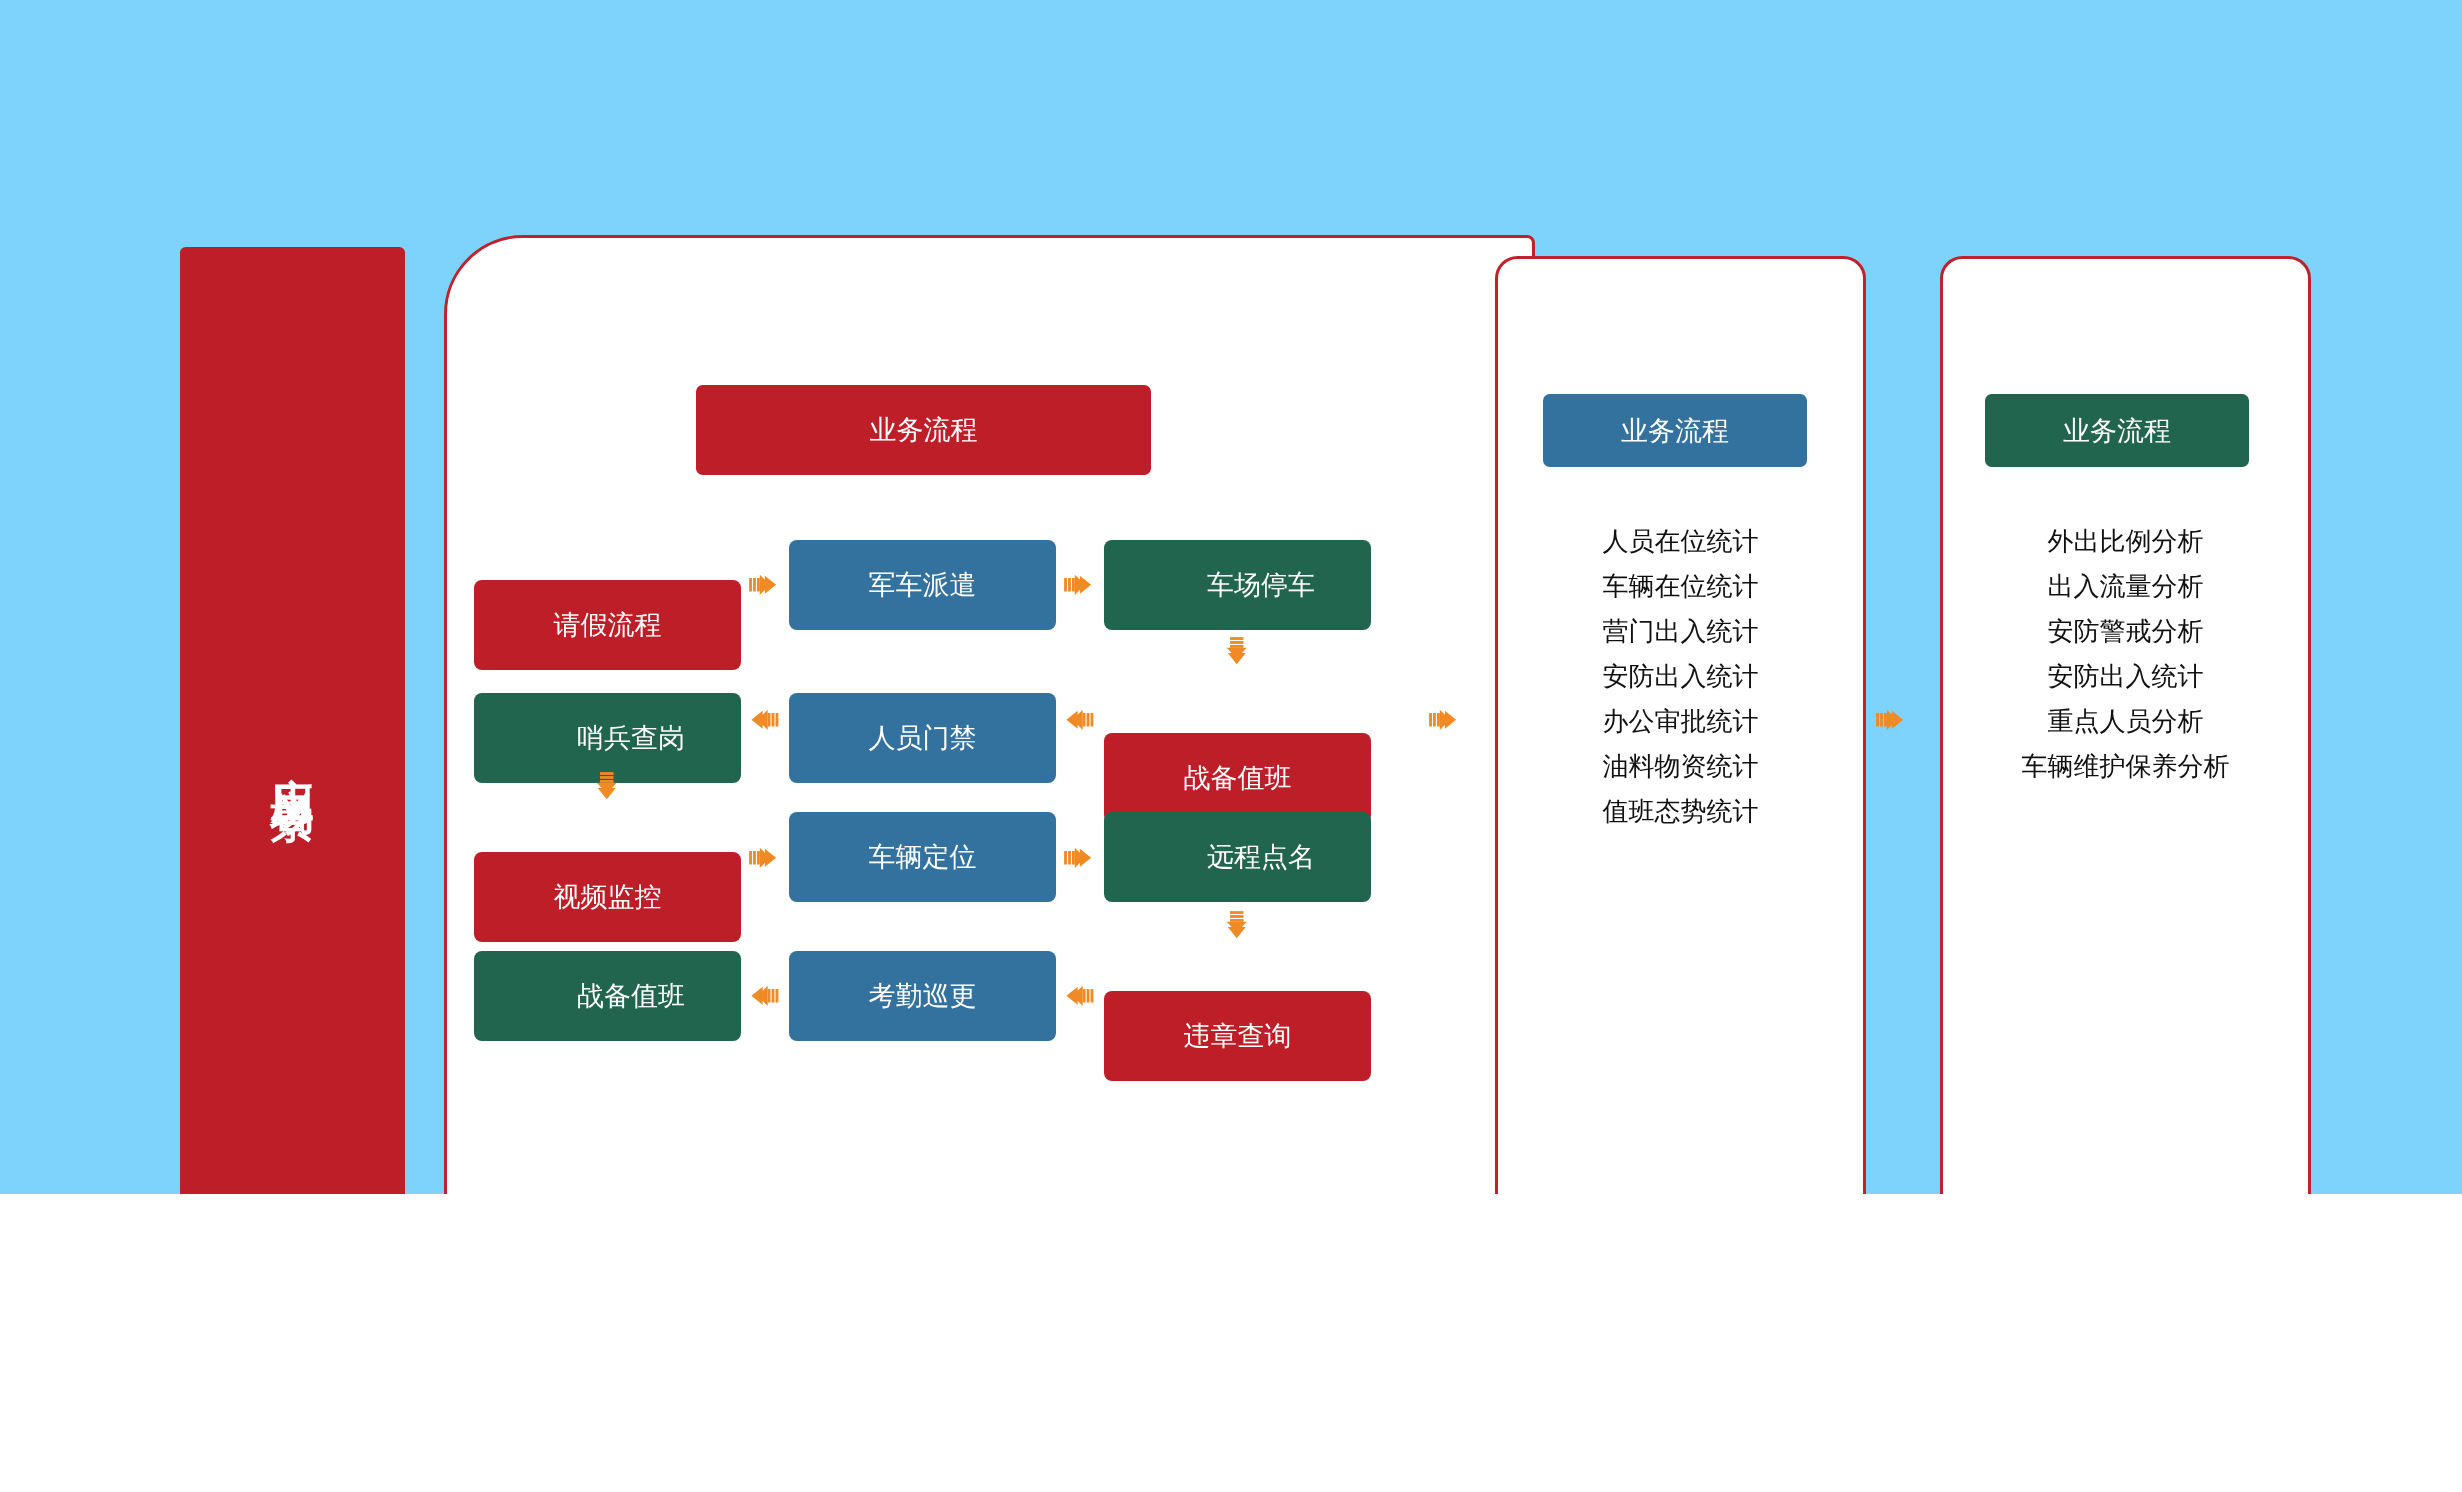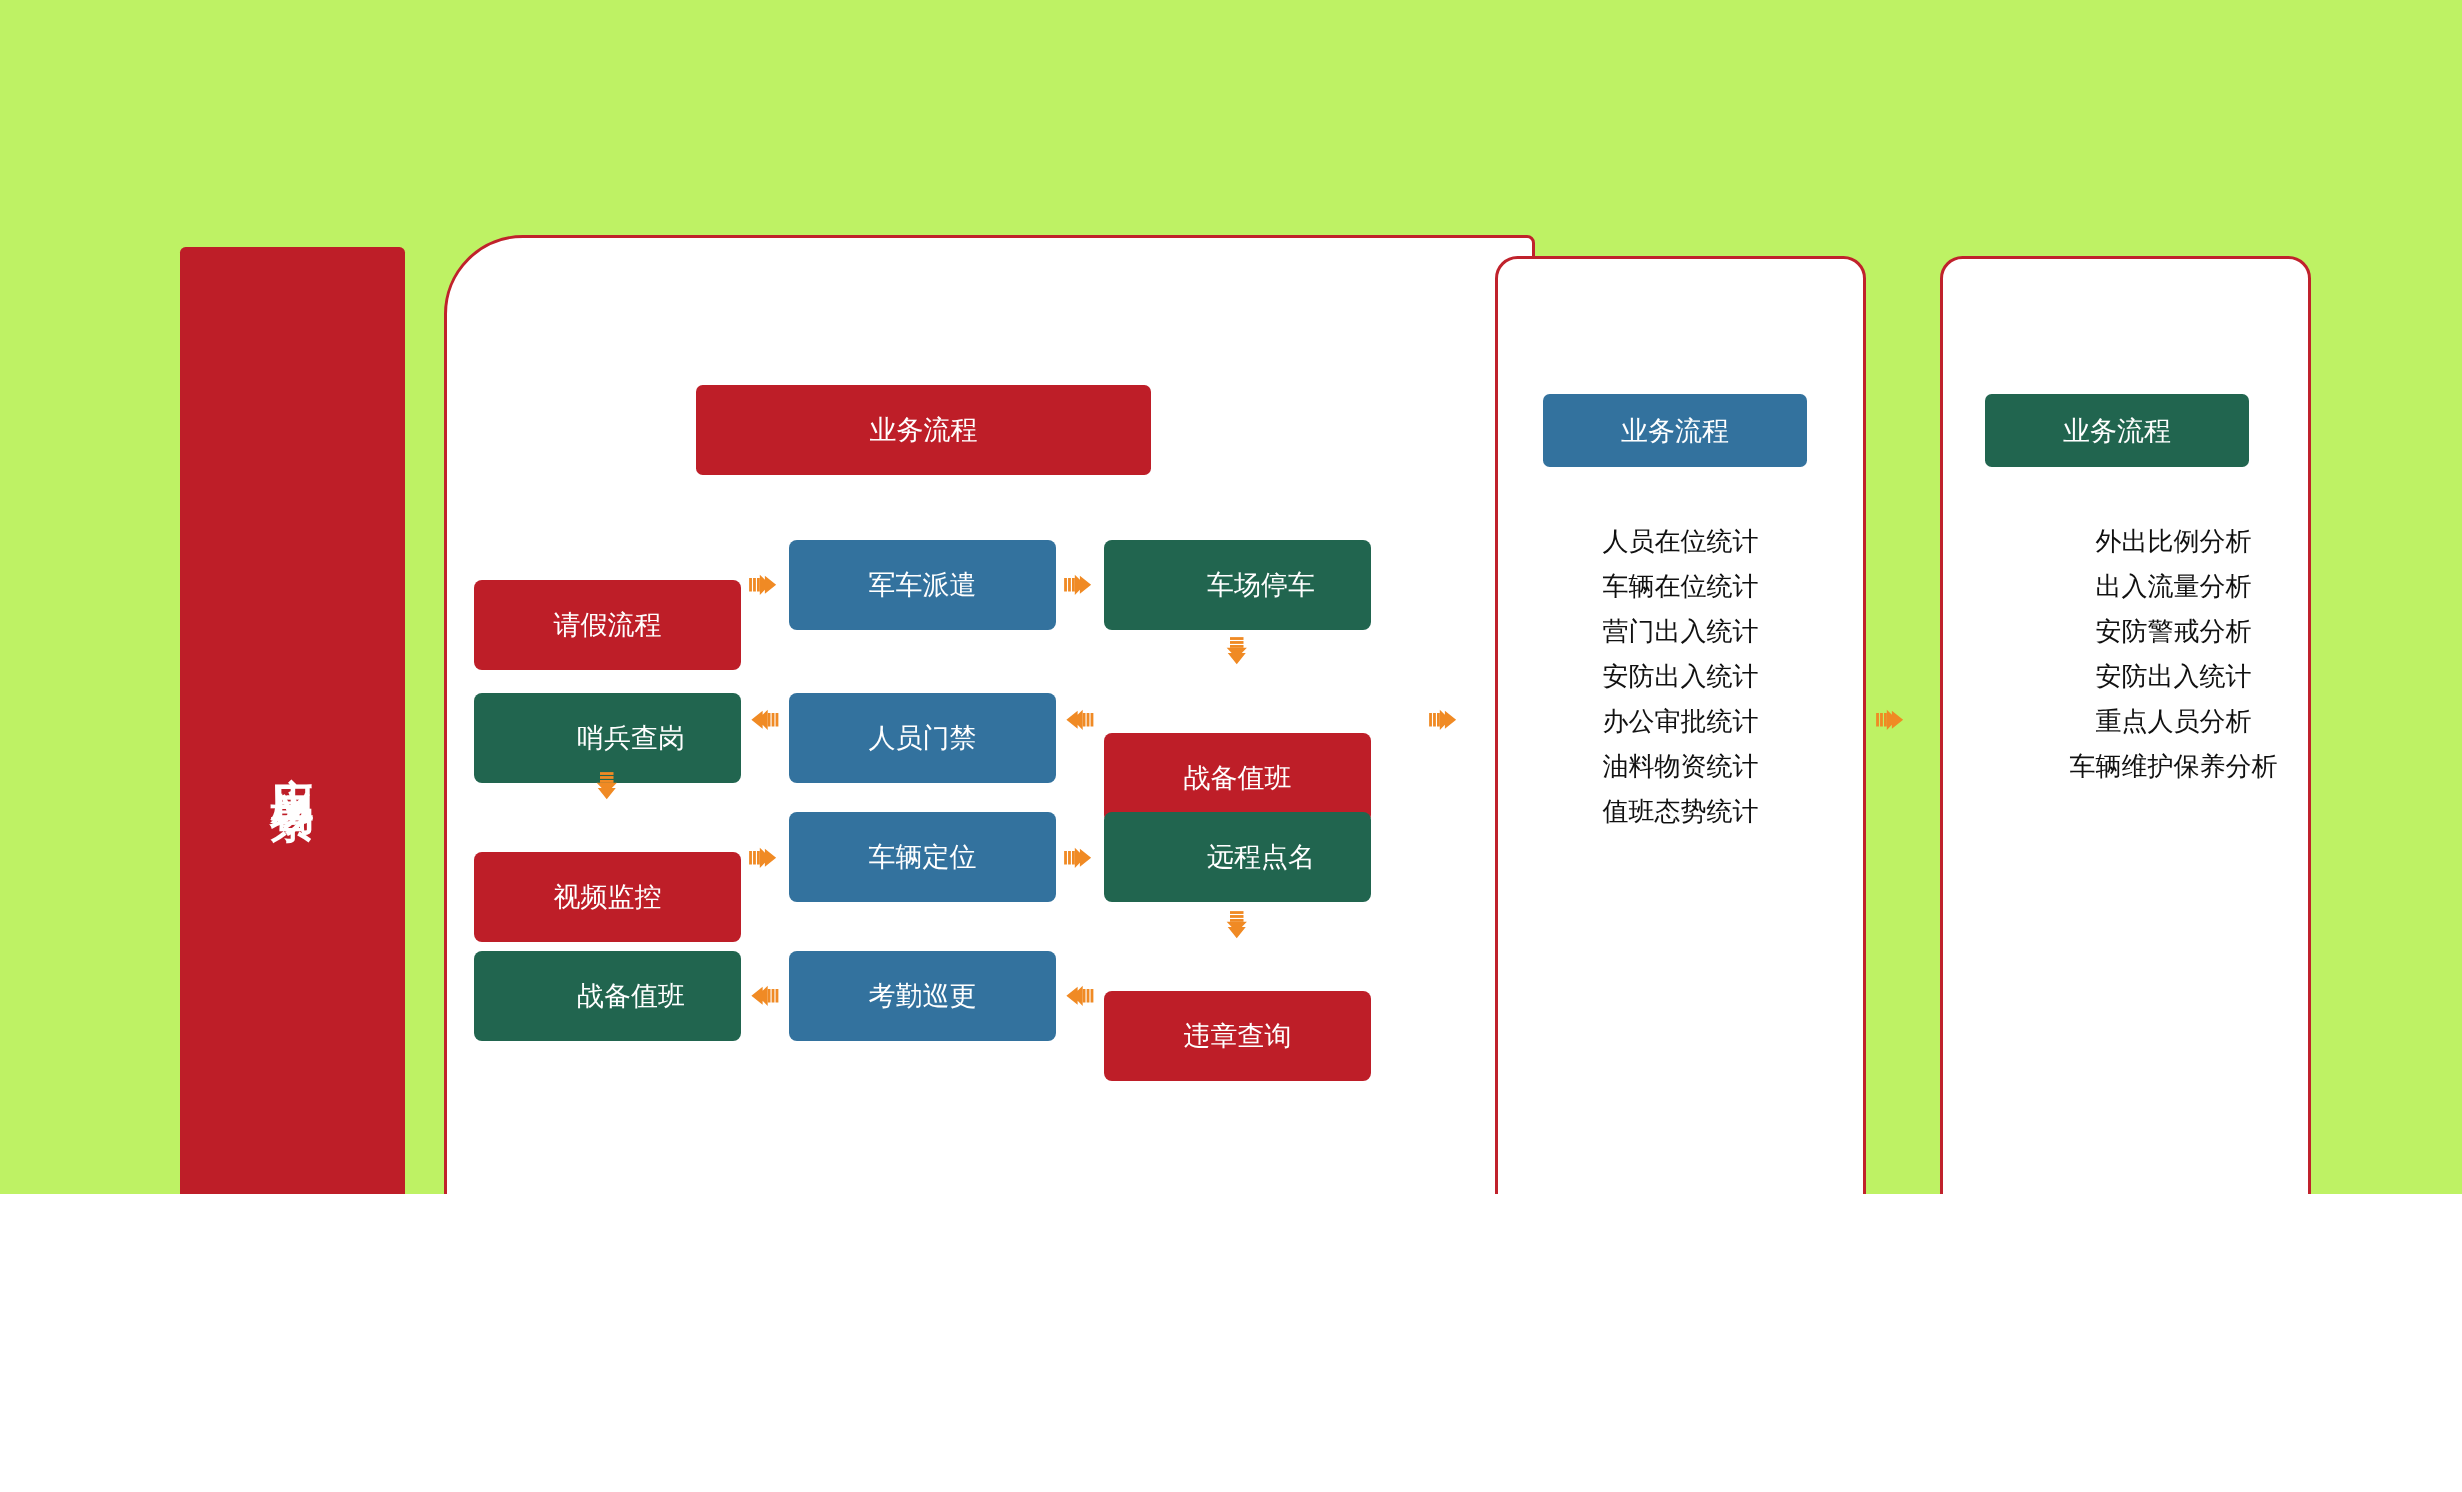--- a/index.html
+++ b/index.html
@@ -7,21 +7,21 @@
     padding: 0;
     background: #ffffff;
   }
   body {
     font-family: "Liberation Sans", "DejaVu Sans", sans-serif;
   }
   #stage {
     position: relative;
     width: 2462px;
     height: 1194px;
-    background: #bef264;
+    background: #7dd3fc;
     overflow: hidden;
   }
 
   
   .scenario-banner {
     position: absolute;
     left: 180px;
     top: 247px;
     width: 225px;
     height: 1023px;
@@ -165,21 +165,21 @@
   .list {
     position: absolute;
     display: flex;
     flex-direction: column;
     align-items: center;
     color: #111111;
     font-size: 26px;
     line-height: 1;
   }
   .list-stats    { left: 1495px; top: 528px; width: 371px; }
-  .list-analysis { left: 1988px; top: 528px; width: 371px; text-align: center; }
+  .list-analysis { left: 1940px; top: 528px; width: 371px; text-align: center; }
   .list-item {
     margin-bottom: 19px;
     white-space: nowrap;
   }
 </style>
 </head>
 <body>
 
 <div id="stage">
 

